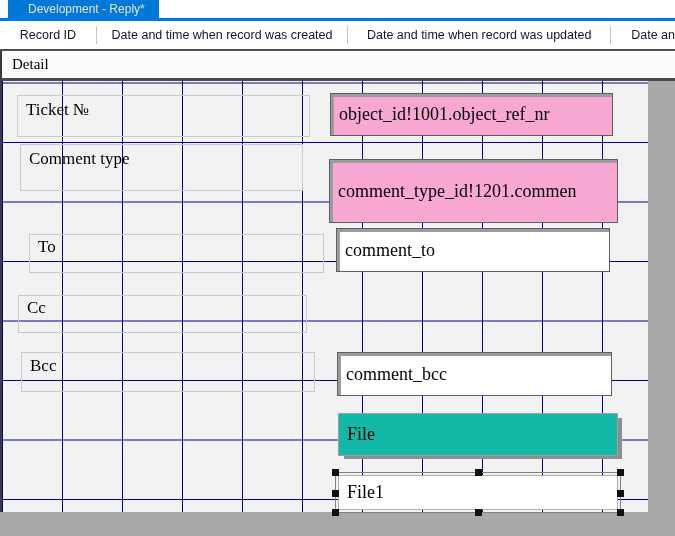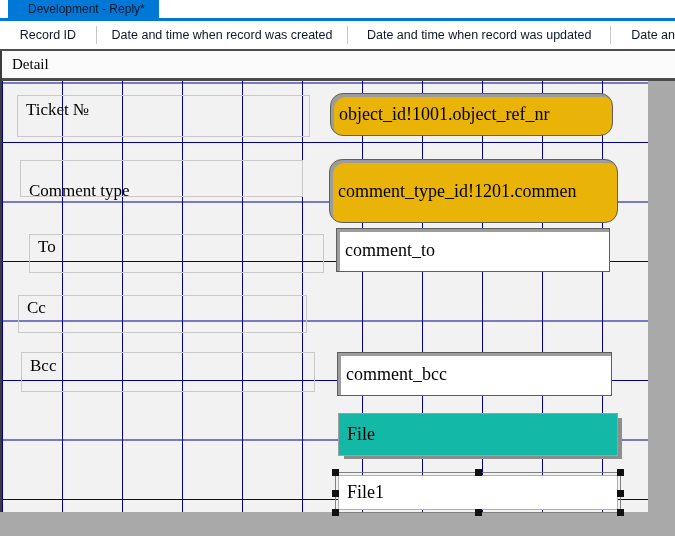--- a/index.html
+++ b/index.html
@@ -5,21 +5,21 @@
   html,body{margin:0;padding:0;background:#ffffff;}
   .window{
     position:relative; width:675px; height:536px; overflow:hidden;
     background:#ffffff; font-family:"Liberation Sans",sans-serif;
   }
 
   
   .tabstrip{position:absolute;left:0;top:0;width:675px;height:18px;background:#ffffff;}
   .tab{
     position:absolute;left:8px;top:0;height:18px;display:inline-flex;align-items:center;
-    padding:0 14px 0 20px;background:#0078d7;color:#0f172a;font-size:12px;white-space:nowrap;
+    padding:0 14px 0 20px;background:#0078d7;color:#e5e5e5;font-size:12px;white-space:nowrap;
   }
   .tab-underline{position:absolute;left:0;top:18px;width:675px;height:3px;background:#0078d7;}
 
   
   .header-row{
     position:absolute;left:0;top:21px;width:675px;height:28px;background:#ffffff;
     display:flex;align-items:stretch;font-size:12.5px;color:#0f172a;
   }
   .hcell{display:flex;align-items:center;justify-content:center;white-space:nowrap;overflow:hidden;}
   .hcell.c0{width:97px;}
@@ -51,40 +51,40 @@
   .right-margin{position:absolute;left:648px;top:81px;width:27px;height:455px;background:#a9a9a9;z-index:1;}
   .bottom-margin{position:absolute;left:0;top:512px;width:648px;height:24px;background:#a9a9a9;z-index:1;}
 
   
   .el{position:absolute;box-sizing:border-box;z-index:2;font-family:"Liberation Serif",serif;color:#000;}
   .label-box{border:1px solid #c9c9c9;font-size:17px;padding-left:8px;}
   .field{
     display:flex;align-items:center;font-size:18px;white-space:nowrap;overflow:hidden;
     border:1px solid #5e5e5e;box-shadow:inset 3px 3px 0 0 #9c9c9c;padding-left:8px;
   }
-  .field.green{background:#eab308;border-radius:13px;}
+  .field.green{background:#f9a8d4;}
   .field.white{background:#ffffff;}
   .raised{
     display:flex;align-items:center;font-size:18px;background:#14b8a6;
     border:1px solid #a0a0a0;box-shadow:5px 4px 0 -1px #8d8d8d;padding-left:8px;
   }
   .sel-frame{border:1px solid #808080;z-index:3;}
   .sel-inner{
     position:absolute;left:2px;top:2px;right:2px;bottom:2px;background:#ffffff;
     border:1px solid #b0b0b0;display:flex;align-items:center;
     font-size:18px;padding-left:8px;box-sizing:border-box;overflow:hidden;
   }
   .handle{position:absolute;width:7px;height:7px;background:#111;z-index:4;}
   .h-tl{left:-4px;top:-4px;} .h-tm{left:calc(50% - 3px);top:-4px;} .h-tr{right:-4px;top:-4px;}
   .h-ml{left:-4px;top:calc(50% - 3px);} .h-mr{right:-4px;top:calc(50% - 3px);}
   .h-bl{left:-4px;bottom:-4px;} .h-bm{left:calc(50% - 3px);bottom:-4px;} .h-br{right:-4px;bottom:-4px;}
 
   
   .lbl-ticket{left:17px;top:95px;width:293px;height:42px;padding-top:4px;}
-  .lbl-comment-type{left:20px;top:160px;width:283px;height:37px;padding-top:20px;}
+  .lbl-comment-type{left:20px;top:144px;width:283px;height:47px;padding-top:4px;}
   .lbl-to{left:18px;top:234px;width:295px;height:39px;padding-top:2px;margin-left:11px;}
   .lbl-cc{left:18px;top:295px;width:289px;height:38px;padding-top:2px;}
   .lbl-bcc{left:21px;top:352px;width:294px;height:40px;padding-top:3px;}
 
   .fld-green1{left:330px;top:93px;width:283px;height:43px;}
   .fld-green2{left:329px;top:159px;width:289px;height:64px;}
   .fld-to{left:336px;top:228px;width:274px;height:44px;}
   .fld-cc{left:336px;top:291px;width:276px;height:43px;}
   .fld-bcc{left:337px;top:352px;width:275px;height:44px;}
   .fld-file{left:338px;top:413px;width:280px;height:43px;}

